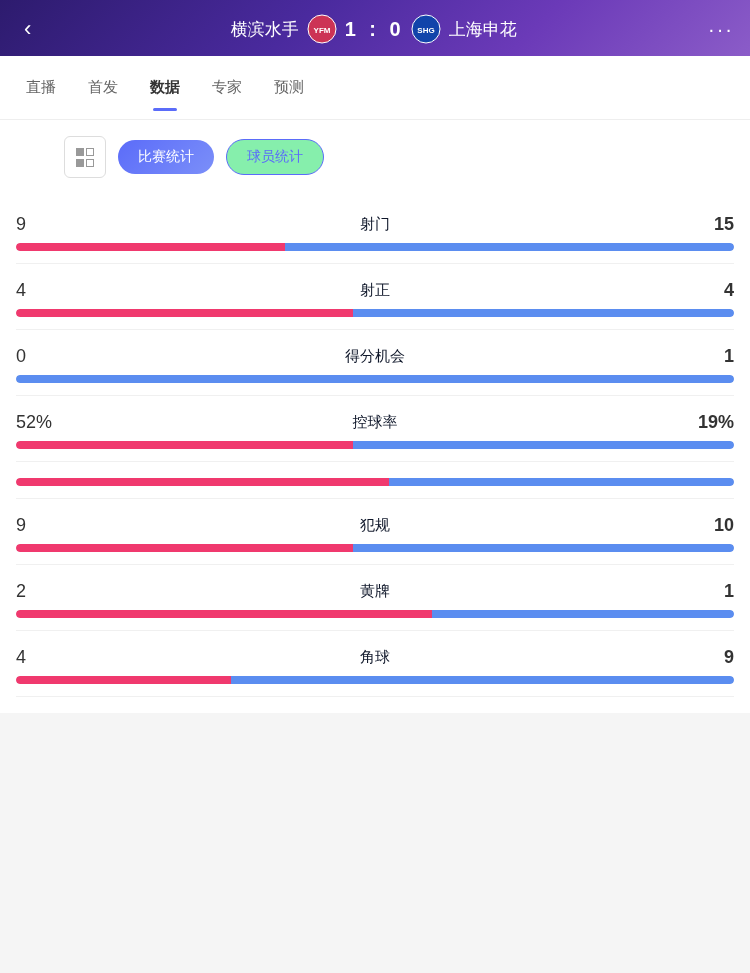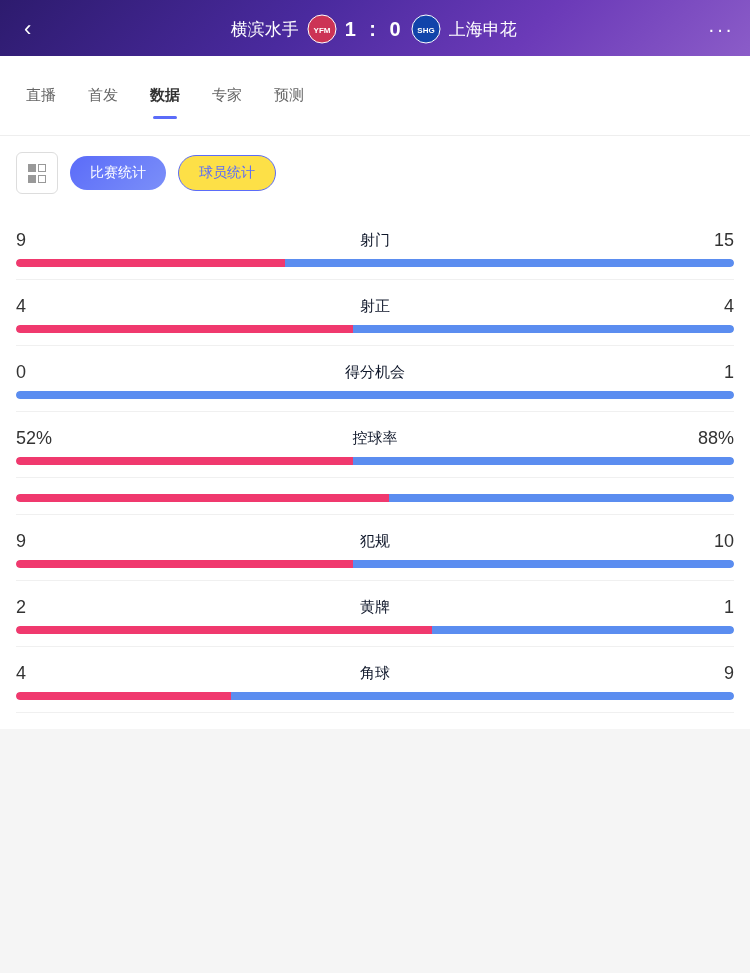--- a/index.html
+++ b/index.html
@@ -41,21 +41,21 @@
       font-size: 20px;
       letter-spacing: 2px;
       cursor: pointer;
     }
 
     
     .nav-tabs {
       background: white;
       display: flex;
       align-items: center;
-      padding: 16px 10px;
+      padding: 8px 10px;
       border-bottom: 1px solid #eee;
     }
     .nav-tab {
       padding: 14px 16px;
       font-size: 15px;
       color: #666;
       cursor: pointer;
       position: relative;
       white-space: nowrap;
     }
@@ -84,20 +84,21 @@
       background: white;
       padding: 16px;
     }
 
     
     .tab-switcher {
       display: flex;
       align-items: center;
       gap: 12px;
       margin-bottom: 20px;
+      margin-left: 48px;
     }
     .tab-icon {
       width: 42px;
       height: 42px;
       border: 1.5px solid #ddd;
       border-radius: 6px;
       display: flex;
       flex-direction: column;
       align-items: center;
       justify-content: center;
@@ -123,21 +124,21 @@
       font-size: 14px;
       cursor: pointer;
       border: none;
     }
     .switcher-btn.active-btn {
       background: linear-gradient(135deg, #5b6cf9, #7b8ff9);
       color: white;
       font-weight: 500;
     }
     .switcher-btn.outline-btn {
-      background: #fde047;
+      background: #86efac;
       color: #5b6cf9;
       border: 1px solid #5b6cf9;
     }
 
     
     .stats-list {
       display: flex;
       flex-direction: column;
       gap: 0;
     }
@@ -157,21 +158,21 @@
       color: #333;
       min-width: 60px;
     }
     .stat-label {
       font-size: 15px;
       color: #0f172a;
       text-align: right;
     }
     .stat-right-val {
       font-size: 18px;
-      font-weight: 400;
+      font-weight: 700;
       color: #333;
       min-width: 60px;
       text-align: right;
     }
     .stat-bar-container {
       display: flex;
       height: 8px;
       border-radius: 4px;
       overflow: hidden;
       background: #eee;
@@ -271,21 +272,21 @@
           <span class="stat-right-val">1</span>
         </div>
         <div class="stat-bar-container">
           <div class="bar-right-only" style="width: 100%;"></div>
         </div>
       </div>
       <div class="stat-row">
         <div class="stat-header">
           <span class="stat-left-val">52%</span>
           <span class="stat-label">控球率</span>
-          <span class="stat-right-val">88%</span>
+          <span class="stat-right-val">19%</span>
         </div>
         <div class="stat-bar-container">
           <div class="bar-left" style="width: 47%;"></div>
           <div class="bar-right" style="width: 53%;"></div>
         </div>
       </div>
       <div class="stat-row">
         <div class="stat-bar-container">
           <div class="bar-left" style="width: 52%;"></div>
           <div class="bar-right" style="width: 48%;"></div>

